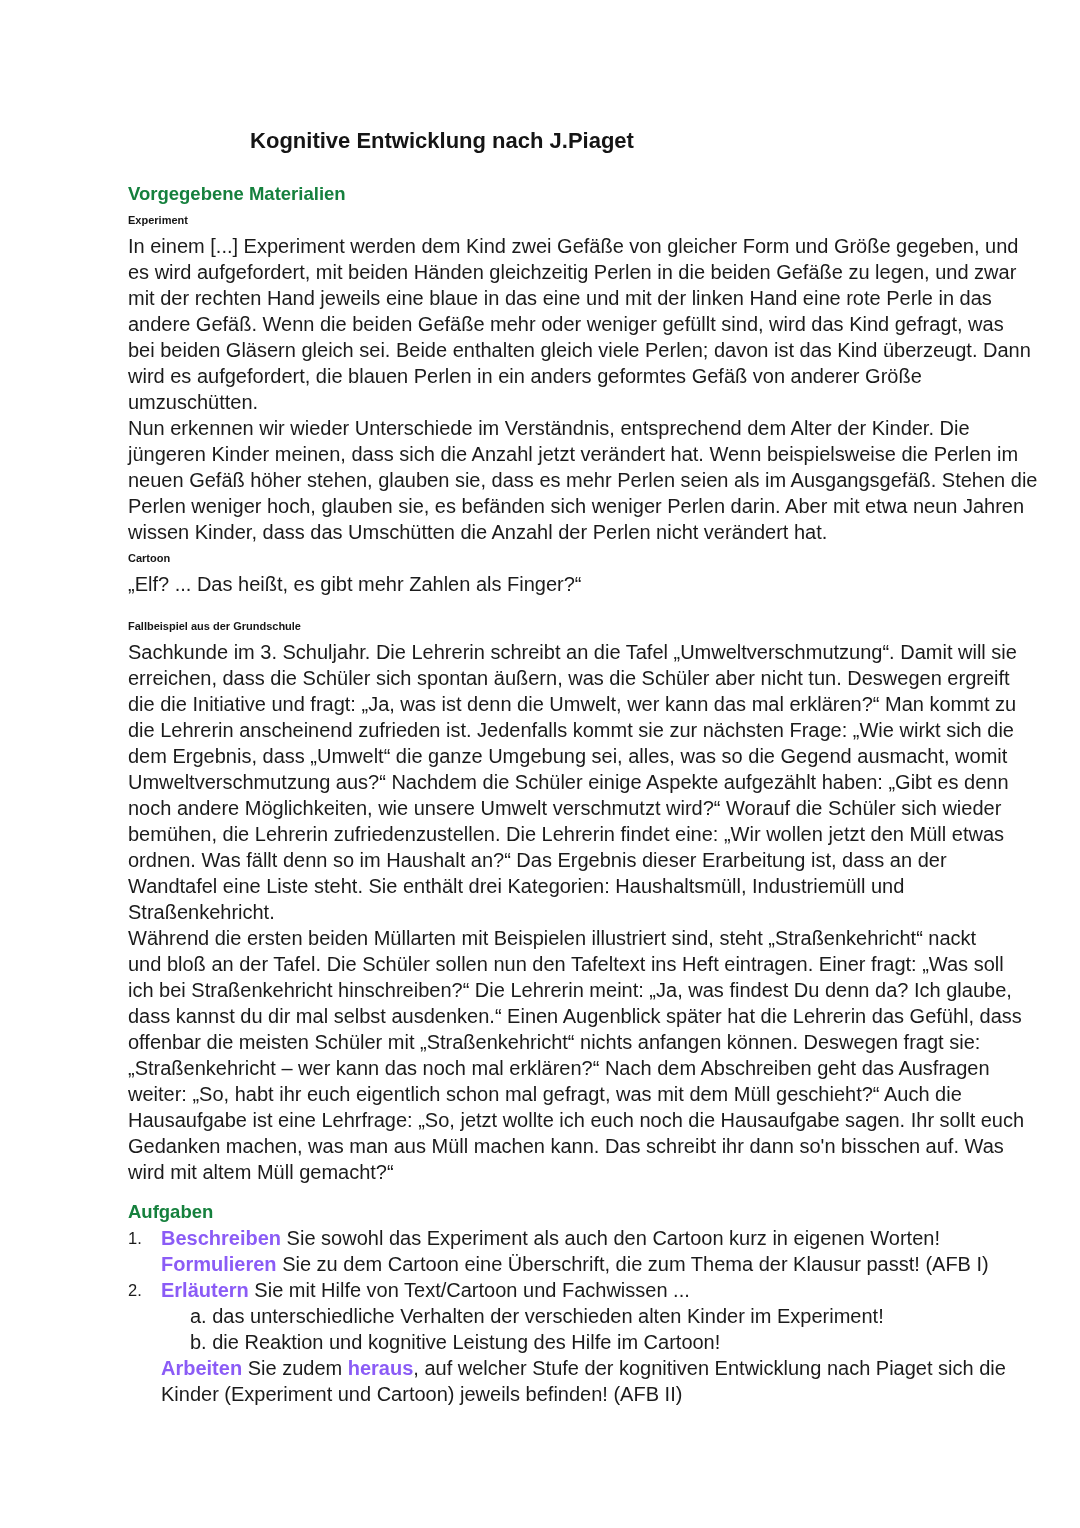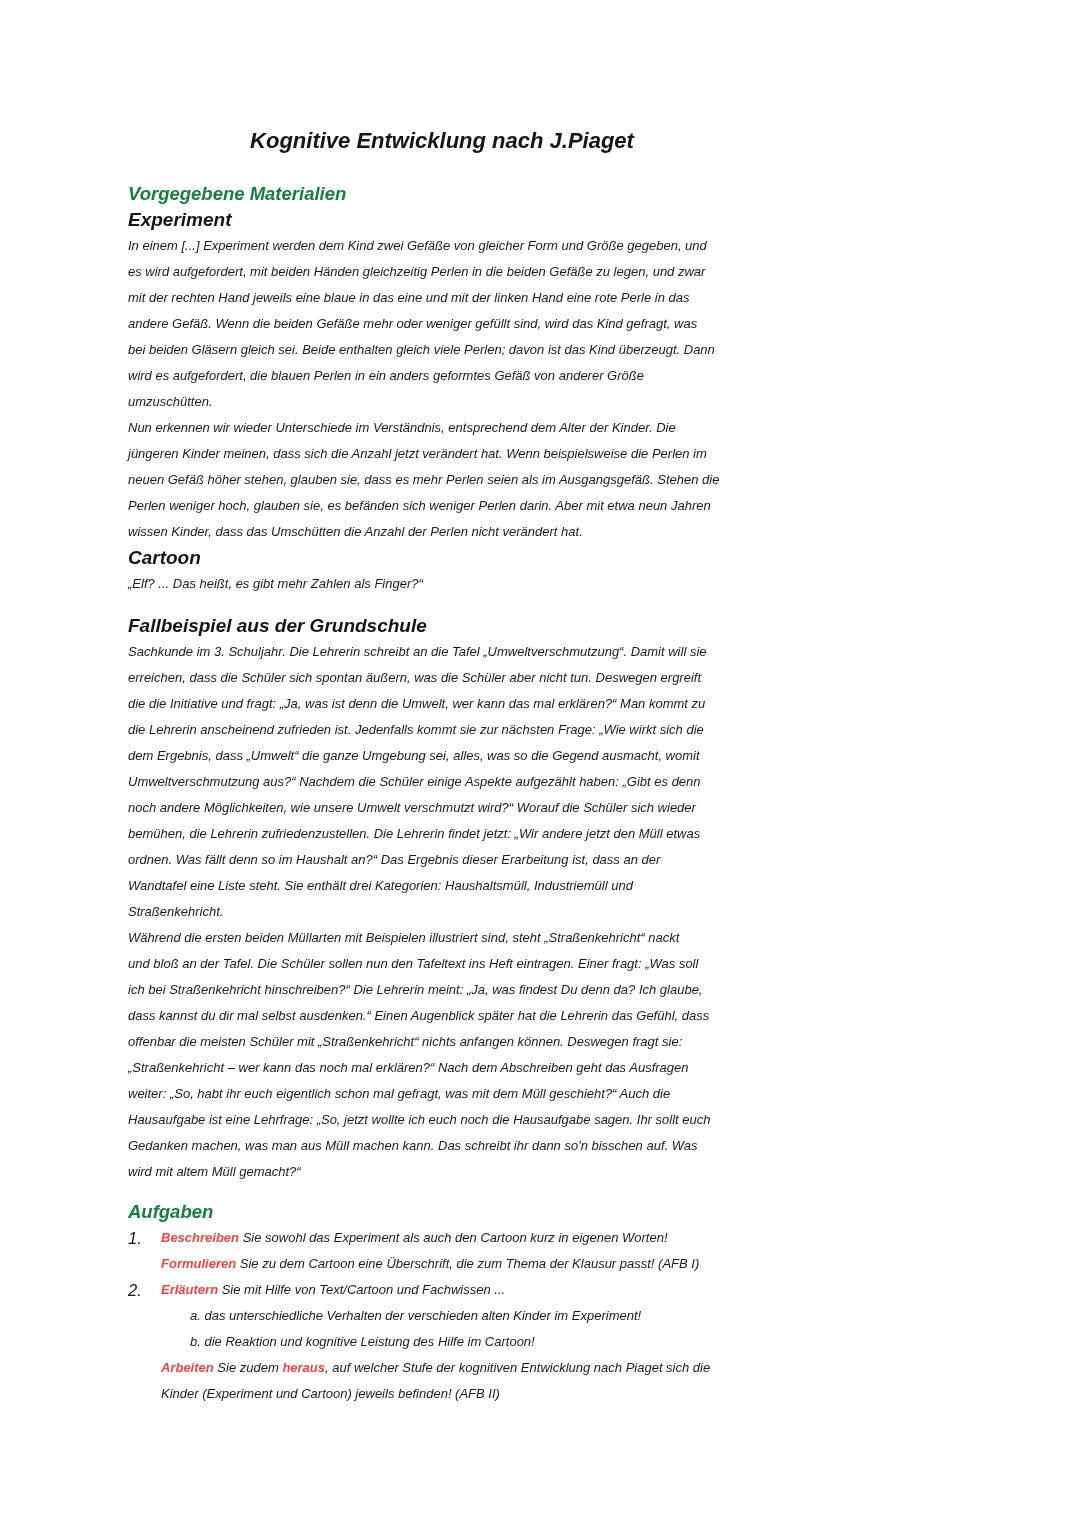--- a/index.html
+++ b/index.html
@@ -14,48 +14,47 @@
     font-family: "Liberation Sans", sans-serif;
     color: #1b1b1b;
     -webkit-font-smoothing: antialiased;
   }
   .page {
     box-sizing: border-box;
     width: 882px;
     height: 1528px;
     padding: 124px 126px 0 128px;
     background: #ffffff;
-    font-style: italic;
   }
   .doc-title {
     text-align: center;
     font-weight: bold;
     font-size: 22px;
     line-height: 34px;
     color: #151515;
     margin: 0 0 23px 0;
   }
   .h-red {
     color: #15803d;
     font-weight: bold;
     font-size: 18.5px;
     line-height: 26px;
   }
   .h-bold {
     font-weight: bold;
-    font-size: 19px;
+    font-size: 11px;
     line-height: 26px;
     color: #151515;
   }
   .line {
-    font-size: 13px;
+    font-size: 20px;
     line-height: 26px;
     white-space: nowrap;
   }
-  .line b { color: #ef4444; }
+  .line b { color: #8b5cf6; }
   .sec-cartoon   { }
   .sec-case      { margin-top: 16px; }
   .sec-tasks     { margin-top: 14px; }
   .task {
     display: flex;
     align-items: flex-start;
   }
   .task-num {
     flex: 0 0 33px;
     width: 33px;
@@ -101,21 +100,21 @@
     <div class="sec-case">
       <div class="h-bold">Fallbeispiel aus der Grundschule</div>
       <div>
           <div class="line">Sachkunde im 3. Schuljahr. Die Lehrerin schreibt an die Tafel „Umweltverschmutzung“. Damit will sie</div>
           <div class="line">erreichen, dass die Schüler sich spontan äußern, was die Schüler aber nicht tun. Deswegen ergreift</div>
           <div class="line">die die Initiative und fragt: „Ja, was ist denn die Umwelt, wer kann das mal erklären?“ Man kommt zu</div>
           <div class="line">die Lehrerin anscheinend zufrieden ist. Jedenfalls kommt sie zur nächsten Frage: „Wie wirkt sich die</div>
           <div class="line">dem Ergebnis, dass „Umwelt“ die ganze Umgebung sei, alles, was so die Gegend ausmacht, womit</div>
           <div class="line">Umweltverschmutzung aus?“ Nachdem die Schüler einige Aspekte aufgezählt haben: „Gibt es denn</div>
           <div class="line">noch andere Möglichkeiten, wie unsere Umwelt verschmutzt wird?“ Worauf die Schüler sich wieder</div>
-          <div class="line">bemühen, die Lehrerin zufriedenzustellen. Die Lehrerin findet jetzt: „Wir andere jetzt den Müll etwas</div>
+          <div class="line">bemühen, die Lehrerin zufriedenzustellen. Die Lehrerin findet eine: „Wir wollen jetzt den Müll etwas</div>
           <div class="line">ordnen. Was fällt denn so im Haushalt an?“ Das Ergebnis dieser Erarbeitung ist, dass an der</div>
           <div class="line">Wandtafel eine Liste steht. Sie enthält drei Kategorien: Haushaltsmüll, Industriemüll und</div>
           <div class="line">Straßenkehricht.</div>
           <div class="line">Während die ersten beiden Müllarten mit Beispielen illustriert sind, steht „Straßenkehricht“ nackt</div>
           <div class="line">und bloß an der Tafel. Die Schüler sollen nun den Tafeltext ins Heft eintragen. Einer fragt: „Was soll</div>
           <div class="line">ich bei Straßenkehricht hinschreiben?“ Die Lehrerin meint: „Ja, was findest Du denn da? Ich glaube,</div>
           <div class="line">dass kannst du dir mal selbst ausdenken.“ Einen Augenblick später hat die Lehrerin das Gefühl, dass</div>
           <div class="line">offenbar die meisten Schüler mit „Straßenkehricht“ nichts anfangen können. Deswegen fragt sie:</div>
           <div class="line">„Straßenkehricht – wer kann das noch mal erklären?“ Nach dem Abschreiben geht das Ausfragen</div>
           <div class="line">weiter: „So, habt ihr euch eigentlich schon mal gefragt, was mit dem Müll geschieht?“ Auch die</div>

